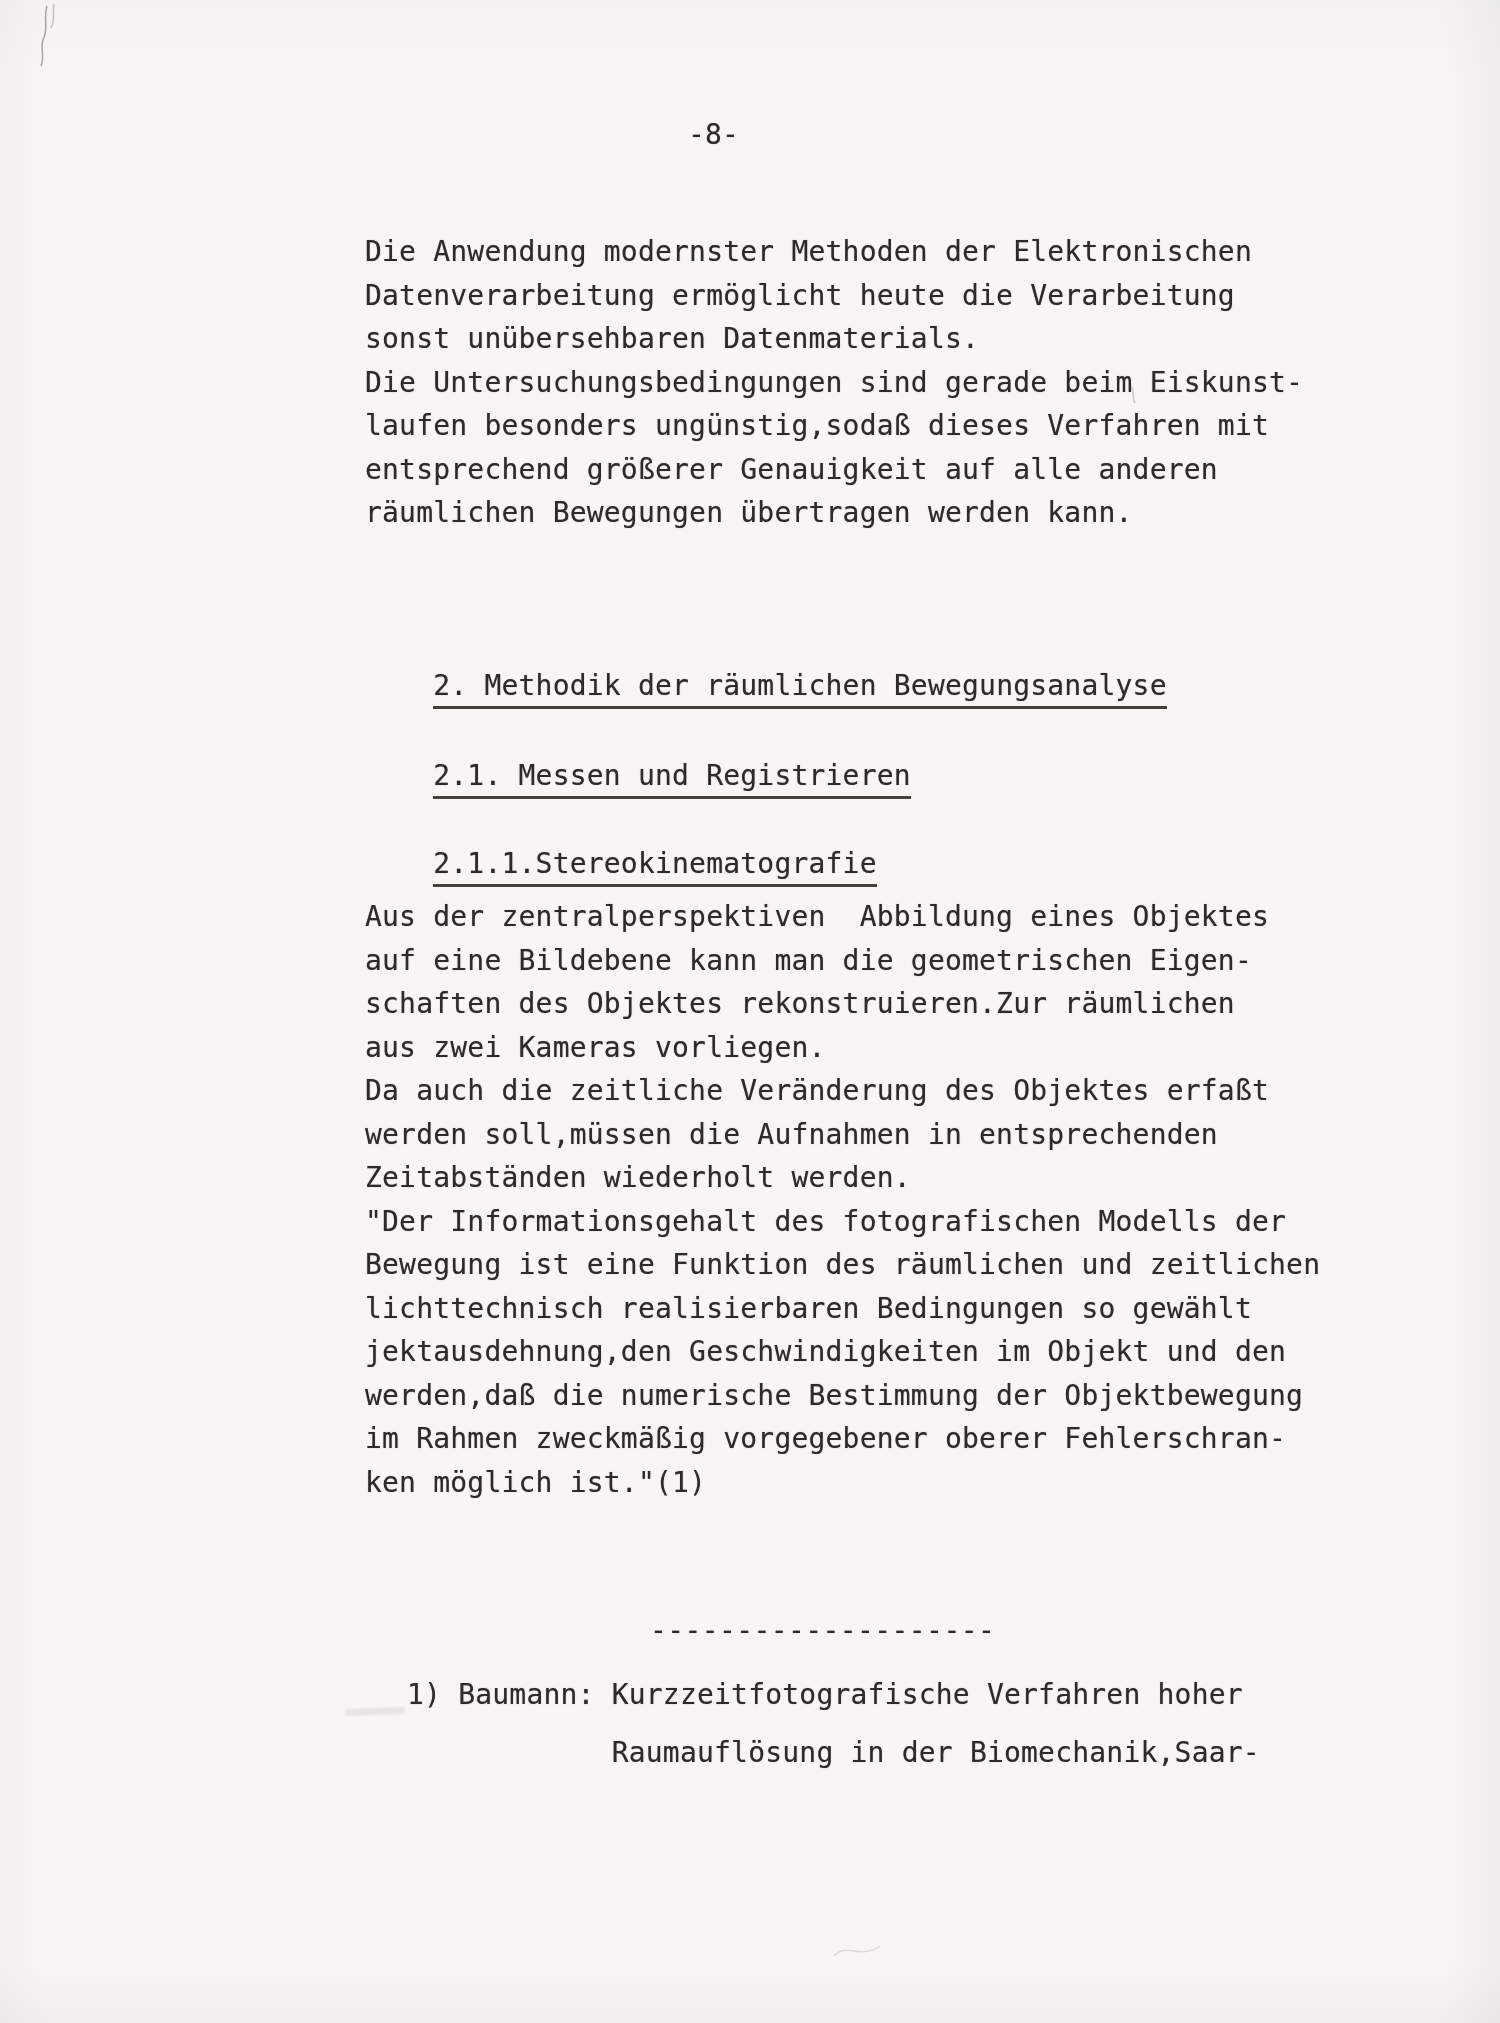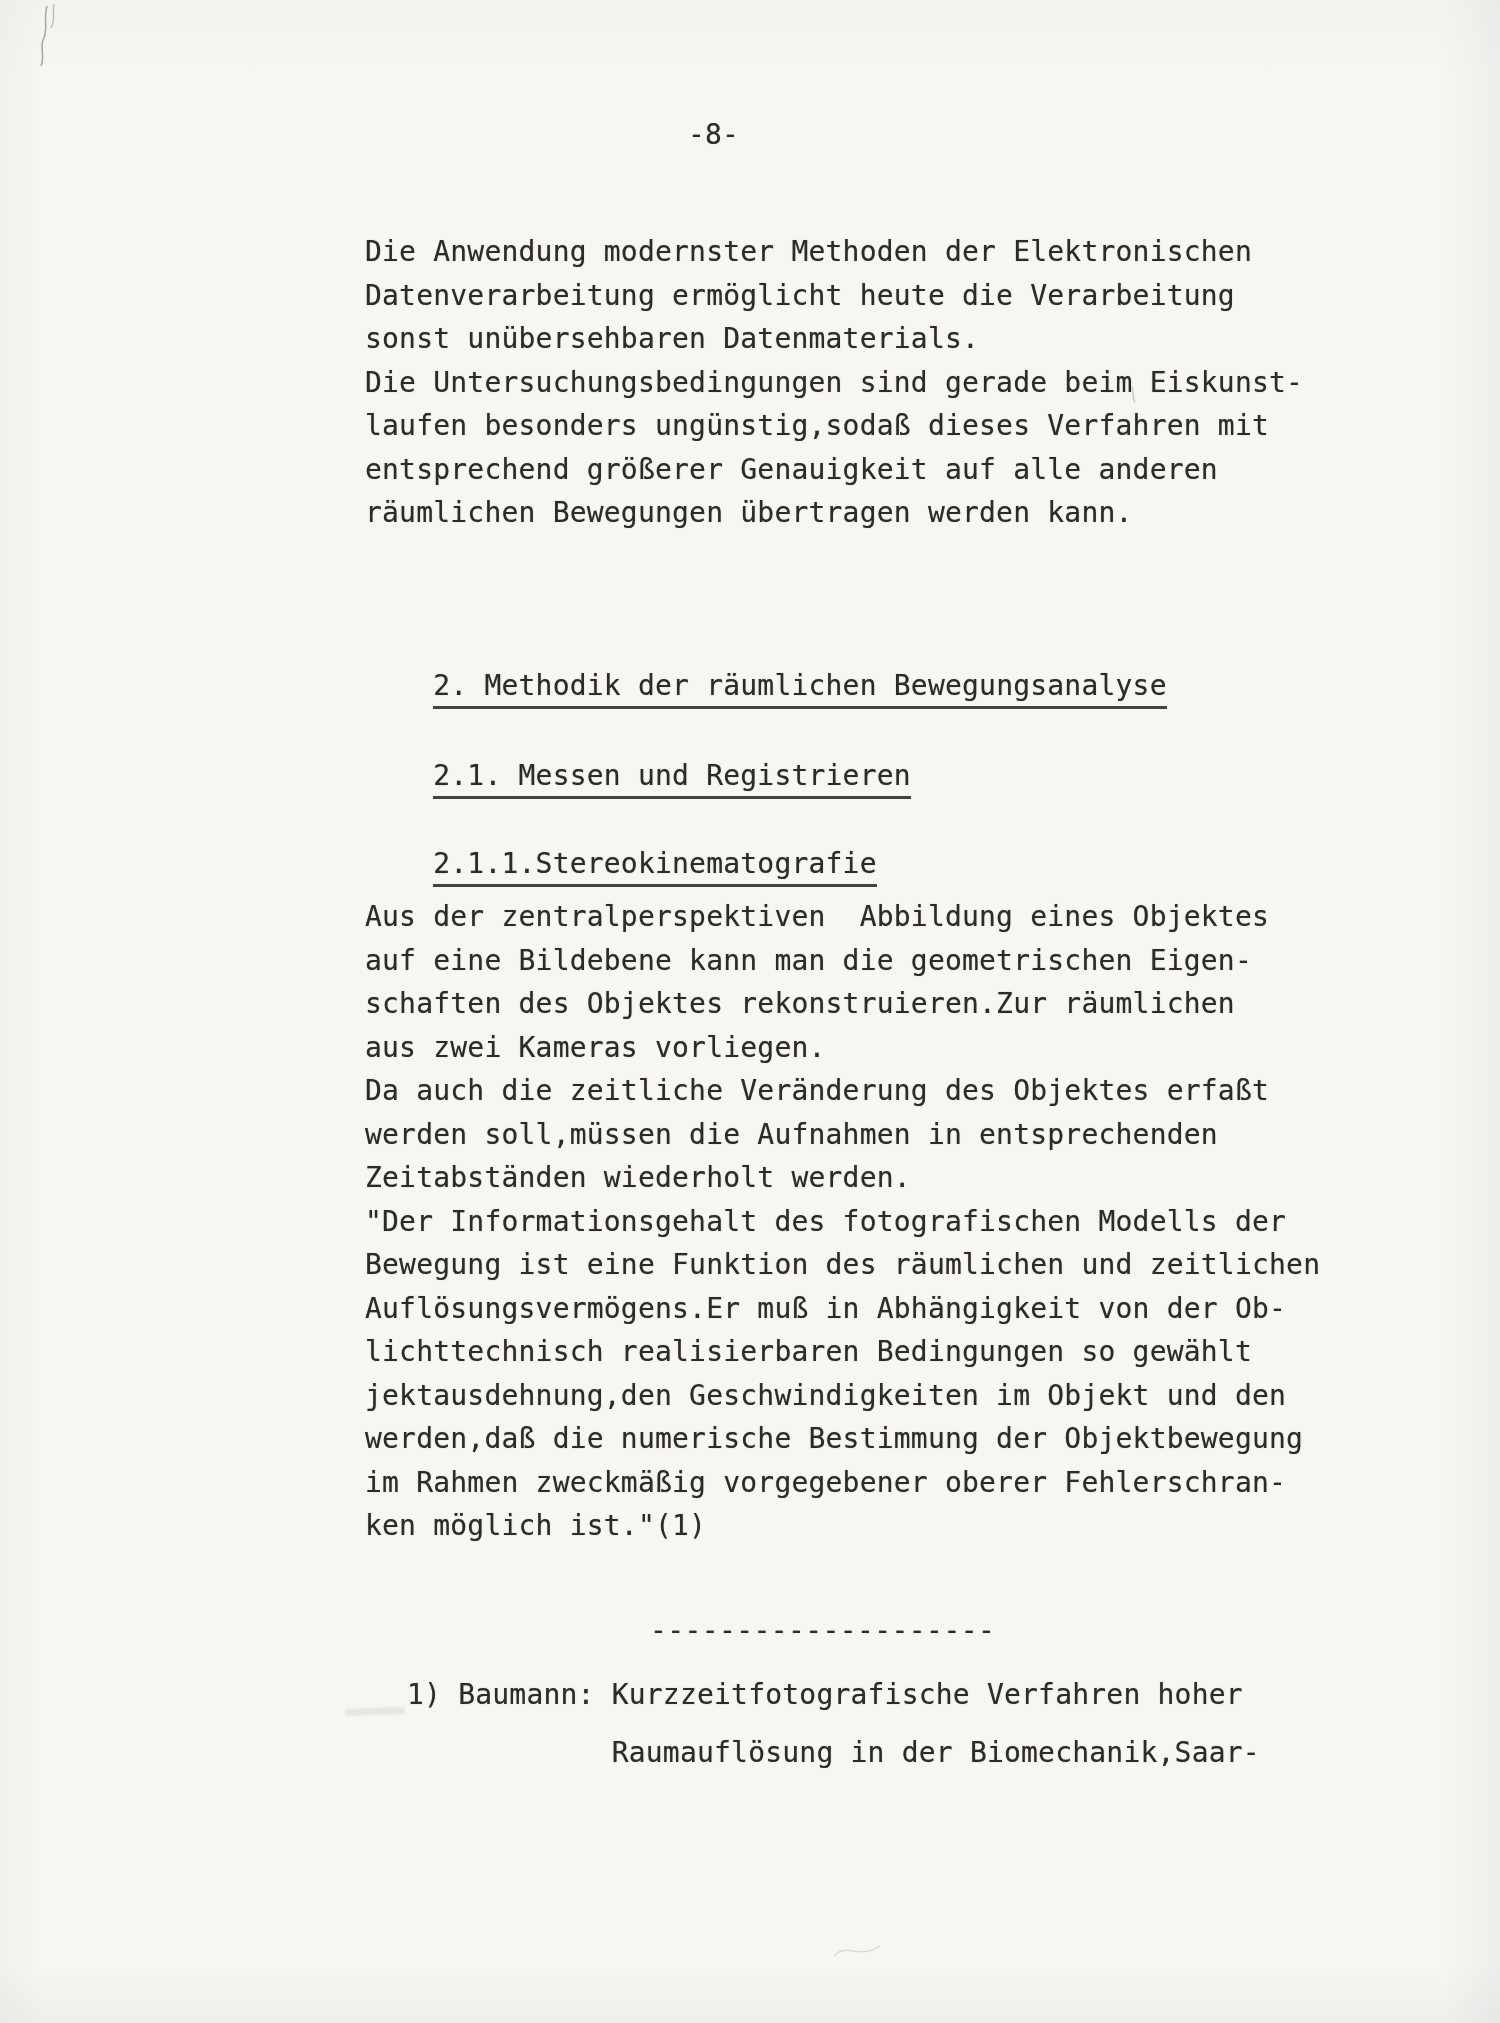--- a/index.html
+++ b/index.html
@@ -101,21 +101,20 @@
   <div class="para para2">
     <div class="tw tline">Aus der zentralperspektiven  Abbildung eines Objektes</div>
     <div class="tw tline">auf eine Bildebene kann man die geometrischen Eigen-</div>
     <div class="tw tline">schaften des Objektes rekonstruieren.Zur räumlichen</div>
     <div class="tw tline">aus zwei Kameras vorliegen.</div>
     <div class="tw tline">Da auch die zeitliche Veränderung des Objektes erfaßt</div>
     <div class="tw tline">werden soll,müssen die Aufnahmen in entsprechenden</div>
     <div class="tw tline">Zeitabständen wiederholt werden.</div>
     <div class="tw tline">"Der Informationsgehalt des fotografischen Modells der</div>
     <div class="tw tline">Bewegung ist eine Funktion des räumlichen und zeitlichen</div>
-    <div class="tw tline">Auflösungsvermögens.Er muß in Abhängigkeit von der Ob-</div>
     <div class="tw tline">lichttechnisch realisierbaren Bedingungen so gewählt</div>
     <div class="tw tline">jektausdehnung,den Geschwindigkeiten im Objekt und den</div>
     <div class="tw tline">werden,daß die numerische Bestimmung der Objektbewegung</div>
     <div class="tw tline">im Rahmen zweckmäßig vorgegebener oberer Fehlerschran-</div>
     <div class="tw tline">ken möglich ist."(1)</div>
   </div>
 
   <div class="tw separator">--------------------</div>
 
   <div class="footnote">

